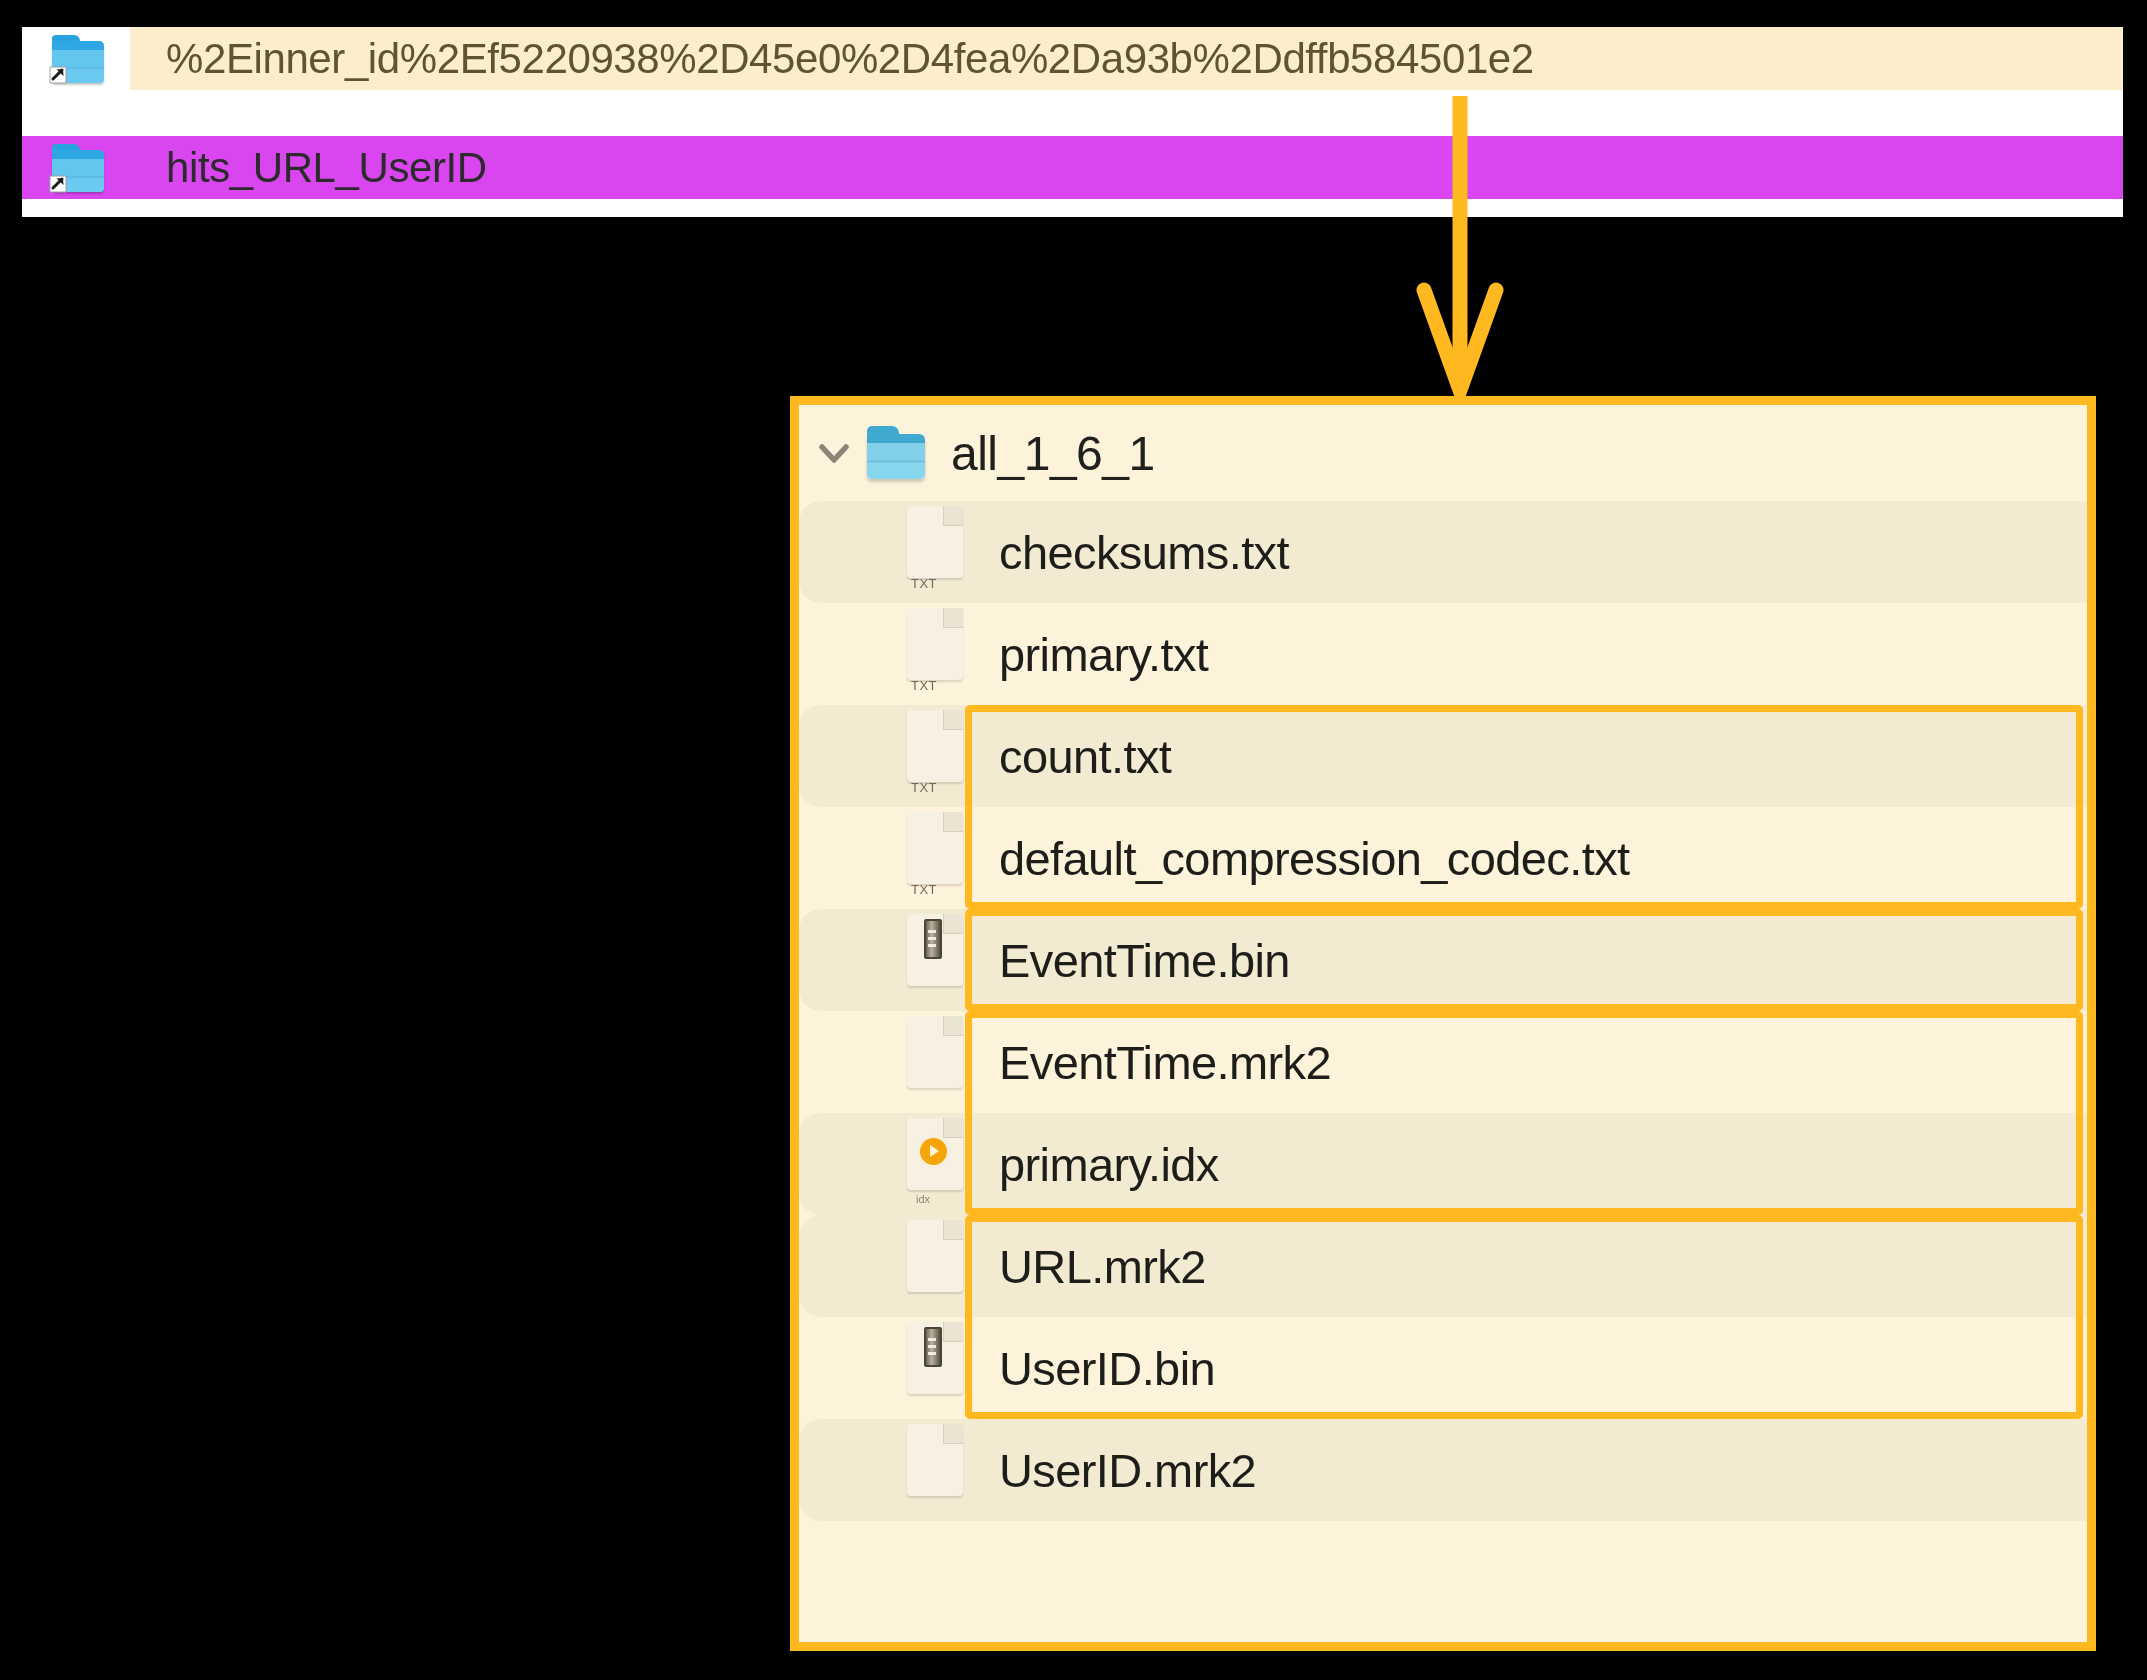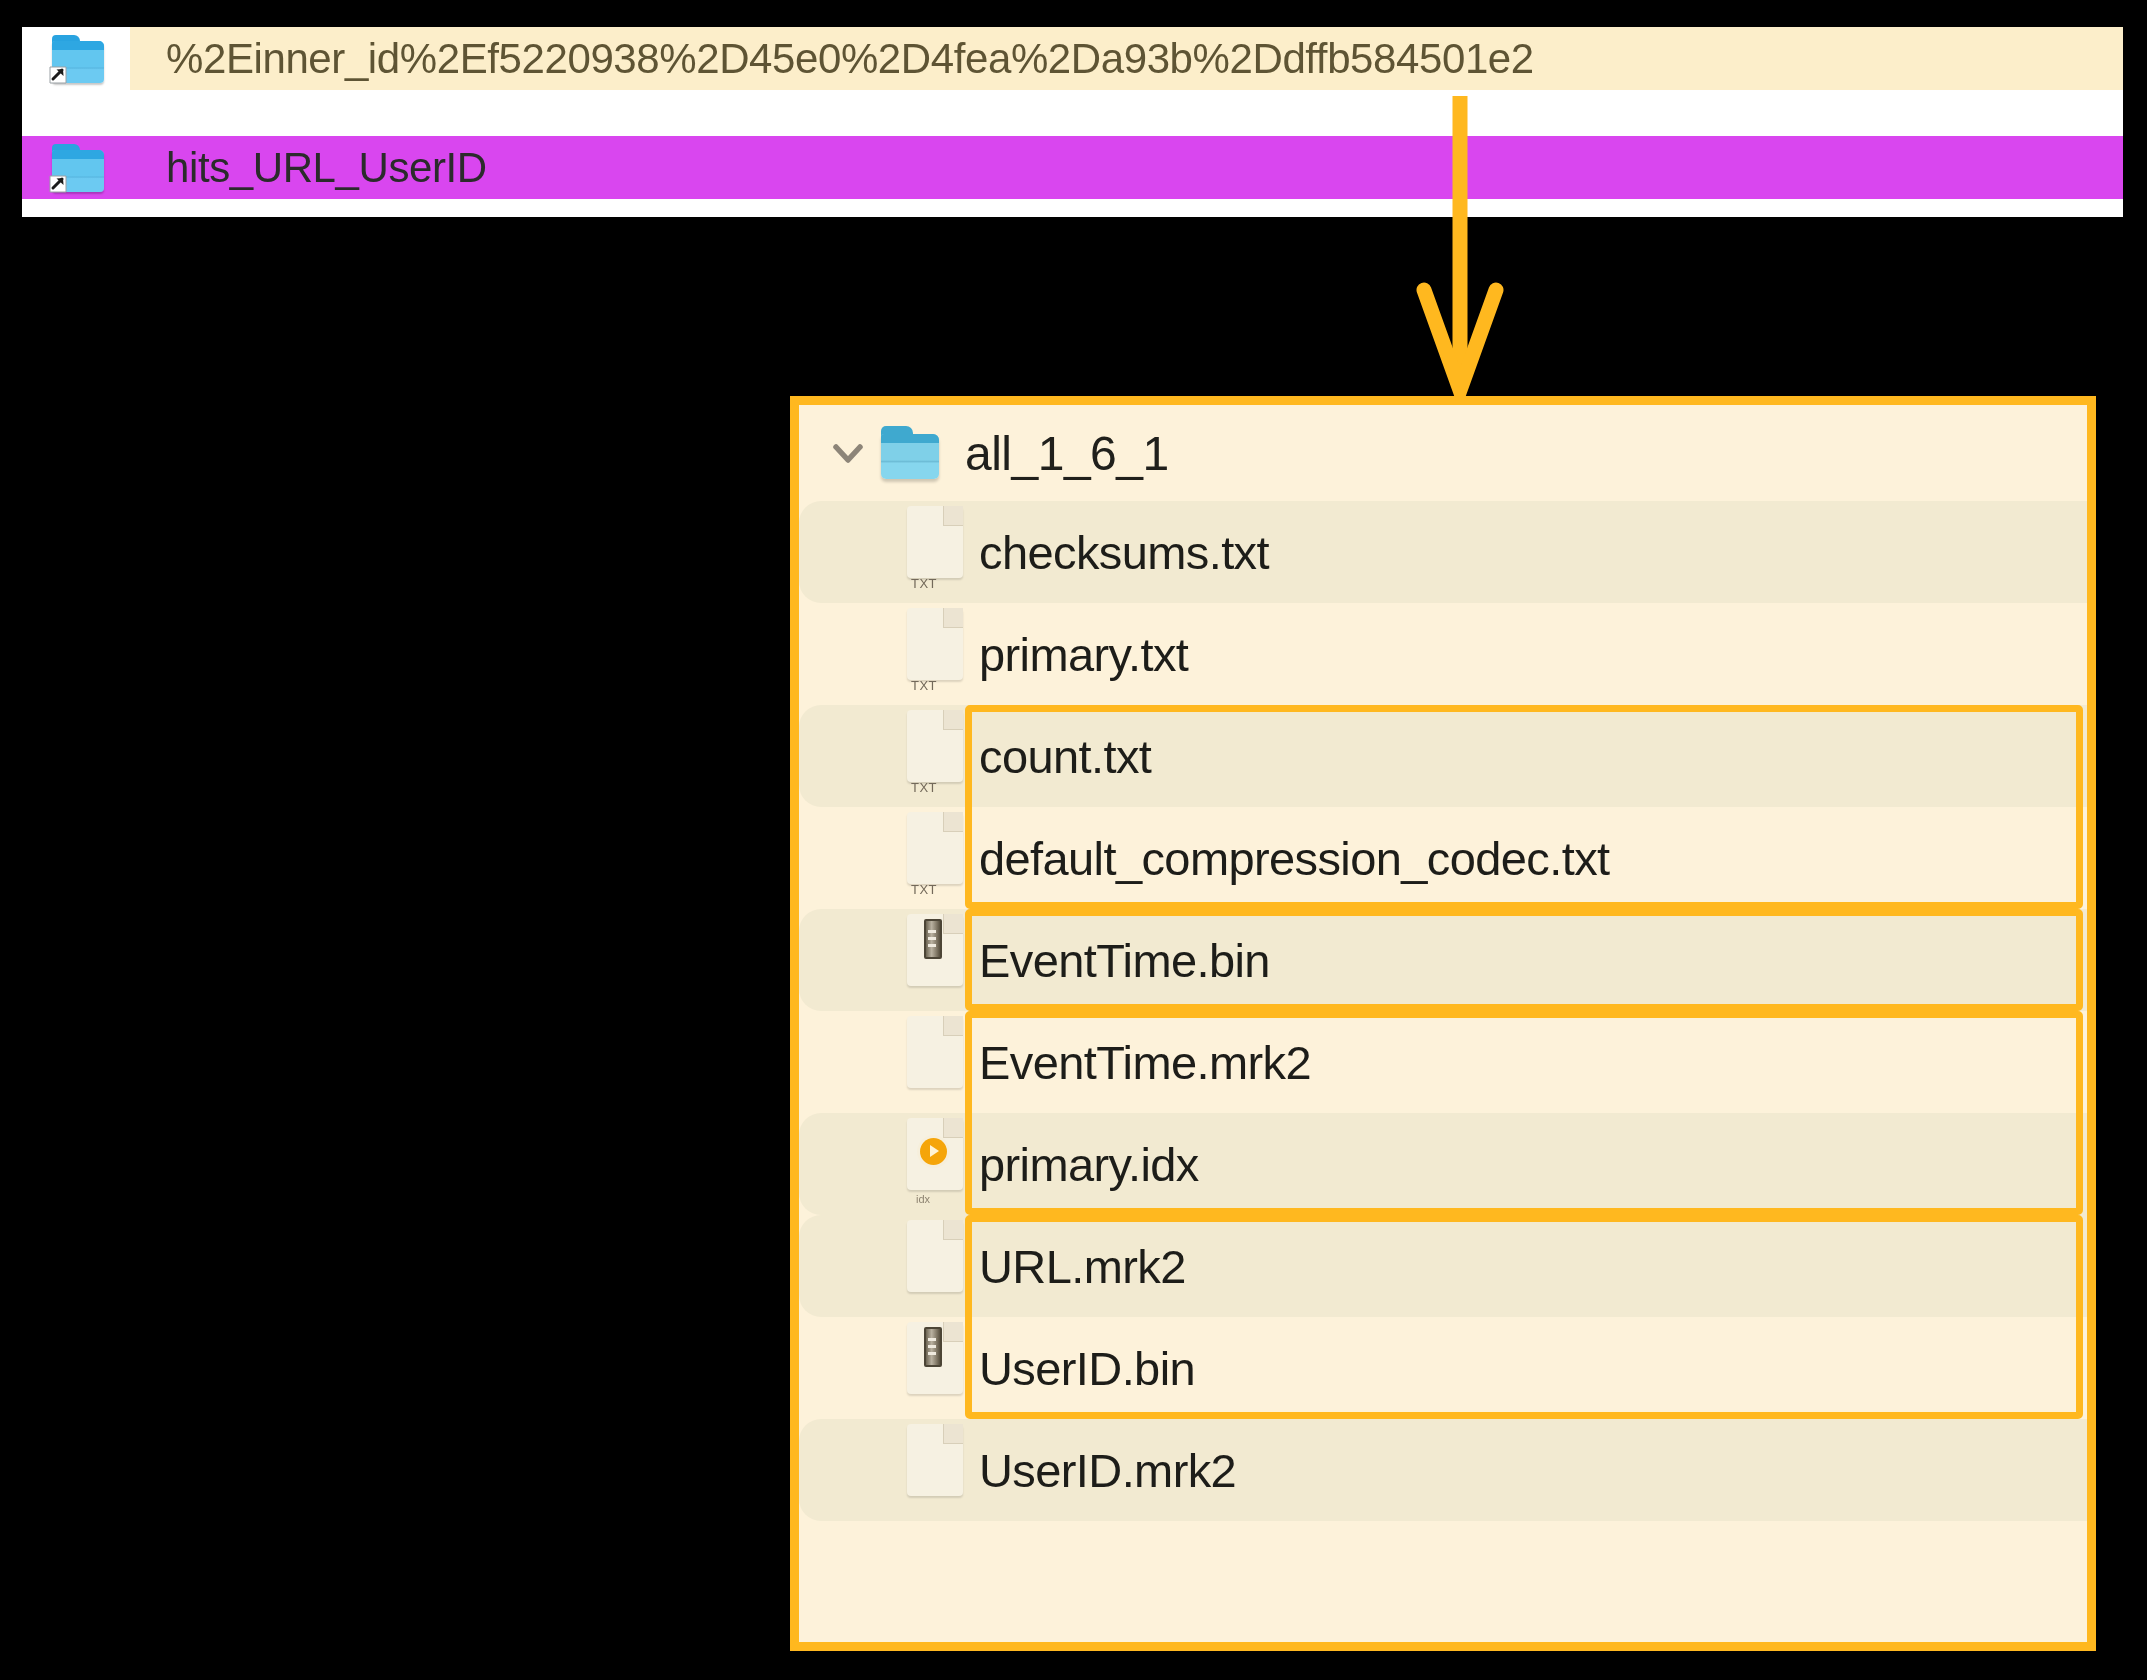--- a/index.html
+++ b/index.html
@@ -115,21 +115,21 @@
     background: #fdf2da;
     border: 9px solid #ffb81f;
     box-sizing: border-box;
     overflow: hidden;
   }
 
   .panel-header {
     height: 96px;
     display: flex;
     align-items: center;
-    padding-left: 26px;
+    padding-left: 12px;
     box-sizing: border-box;
   }
   .chevron {
     width: 46px; height: 46px;
     flex: 0 0 46px;
     margin-right: 8px;
     display: flex; align-items: center; justify-content: center;
   }
   .hdr-folder-ico {
     position: relative;
@@ -169,21 +169,21 @@
     padding-left: 108px;
     box-sizing: border-box;
   }
   .file-row.rA { background: #fdf2da; }
   .file-row.rB { background: #f2ead1; border-radius: 22px 0 0 22px; }
 
   .file-ico {
     position: relative;
     width: 56px; height: 92px;
     flex: 0 0 56px;
-    margin-right: 16px;
+    margin-right: 36px;
     z-index: 2;
   }
   .page {
     position: absolute;
     left: 0; top: 0;
     width: 56px; height: 72px;
     background: #f6f1e2;
     border-radius: 4px;
     box-shadow: 0 2px 2px rgba(0,0,0,0.13);
   }

